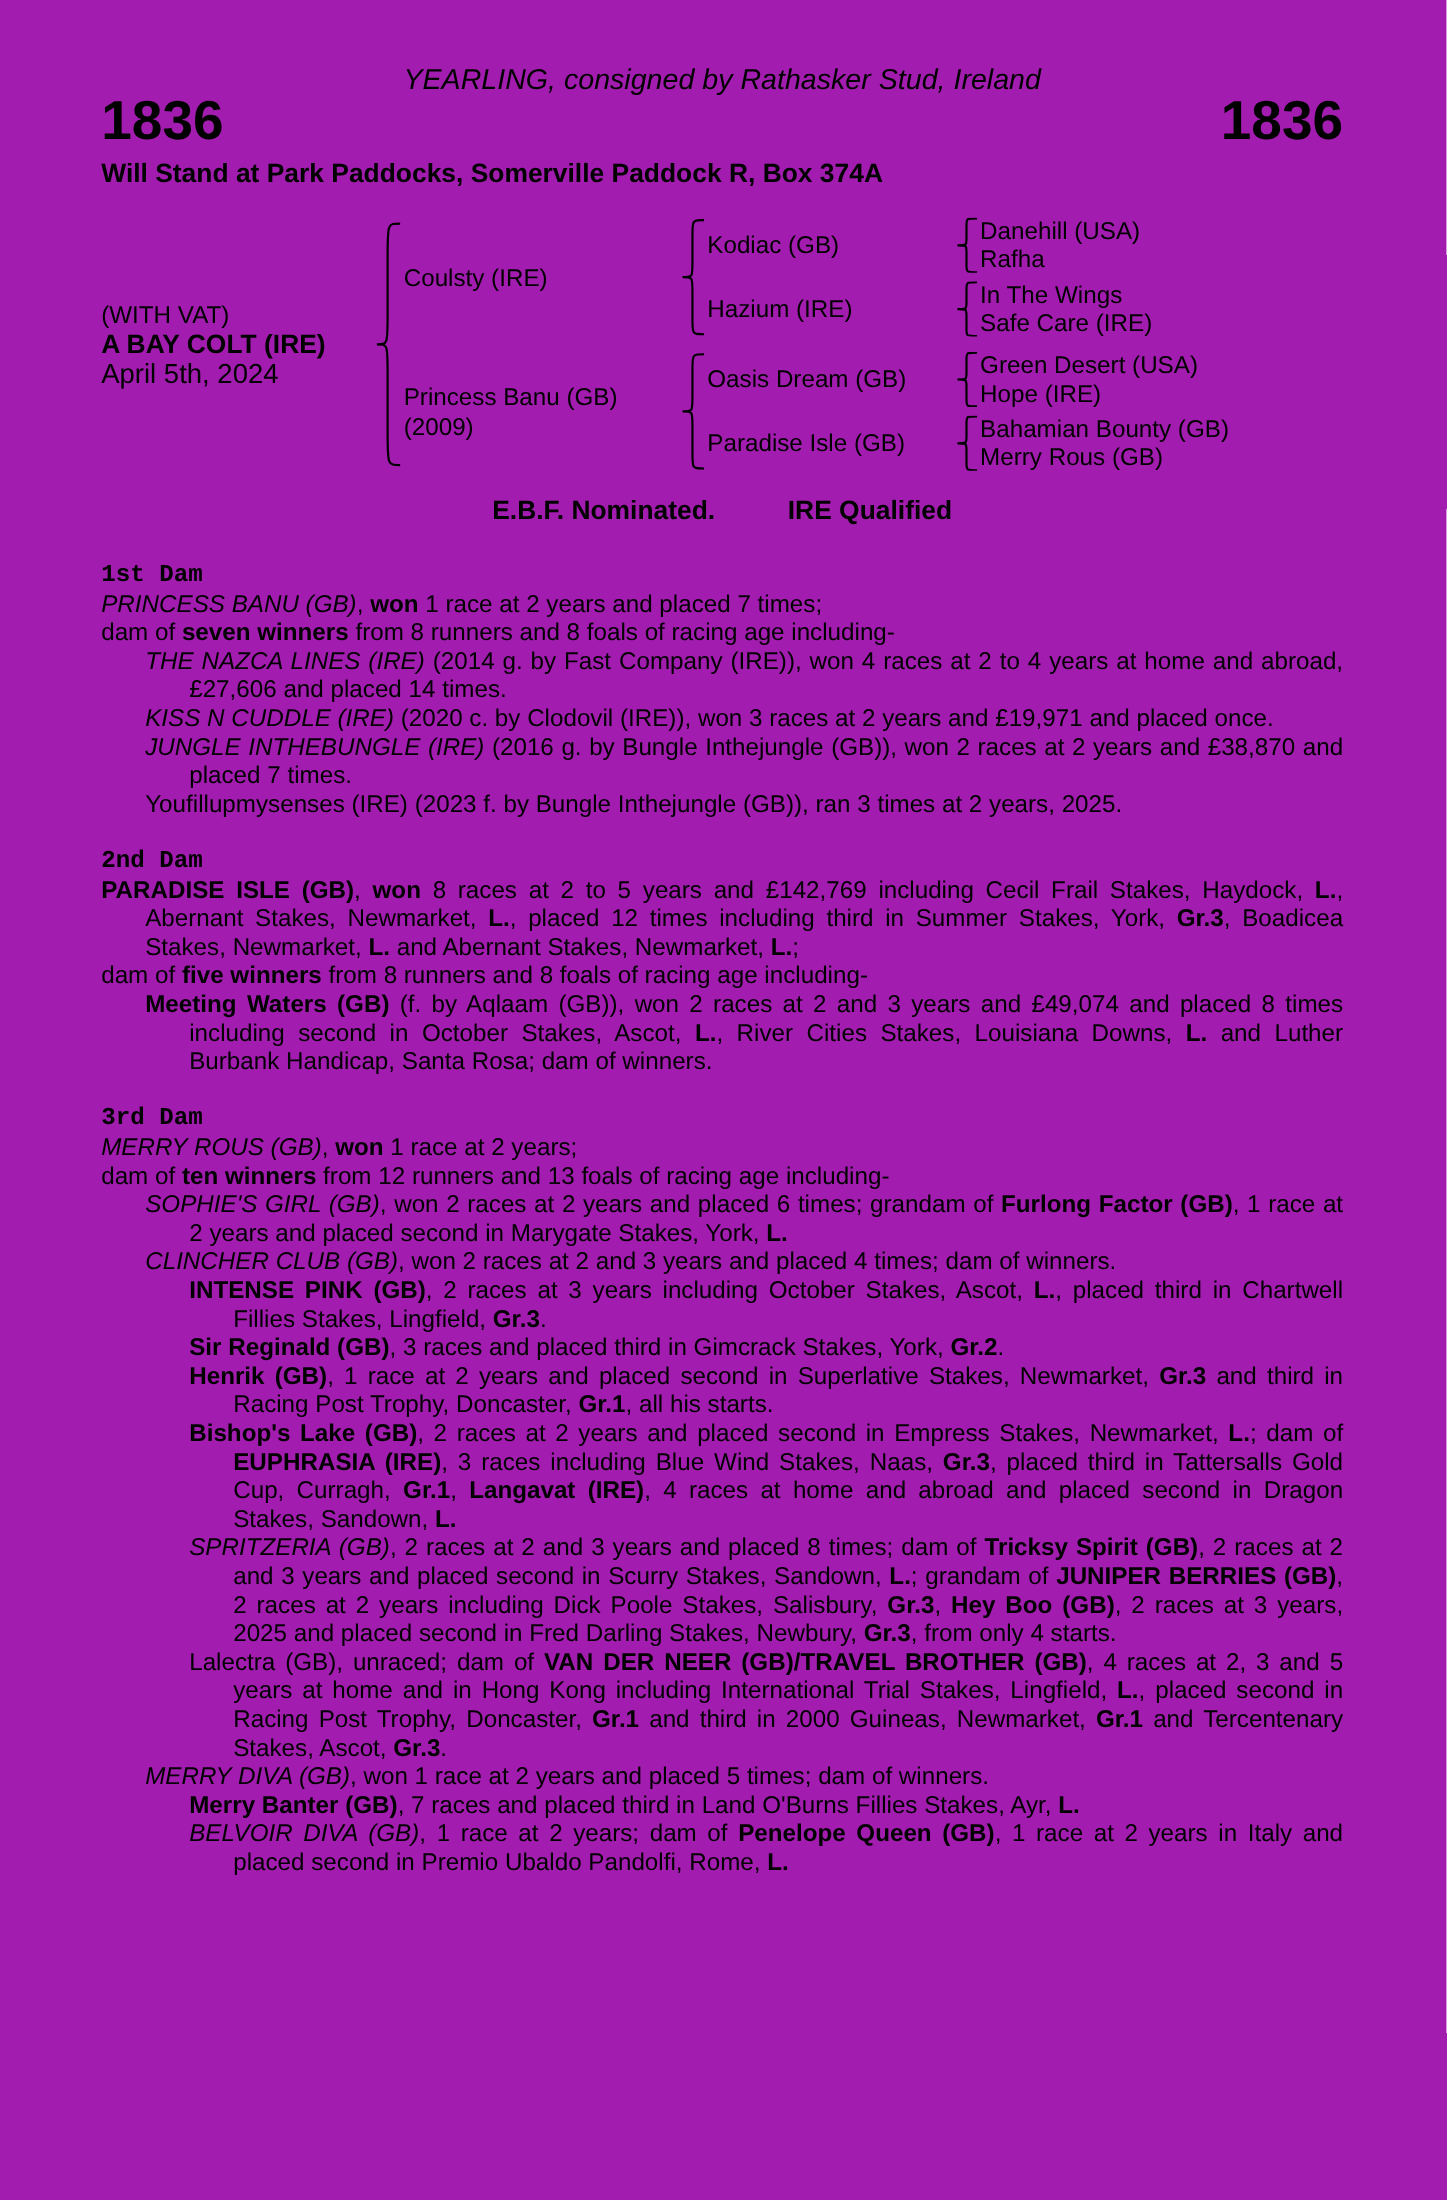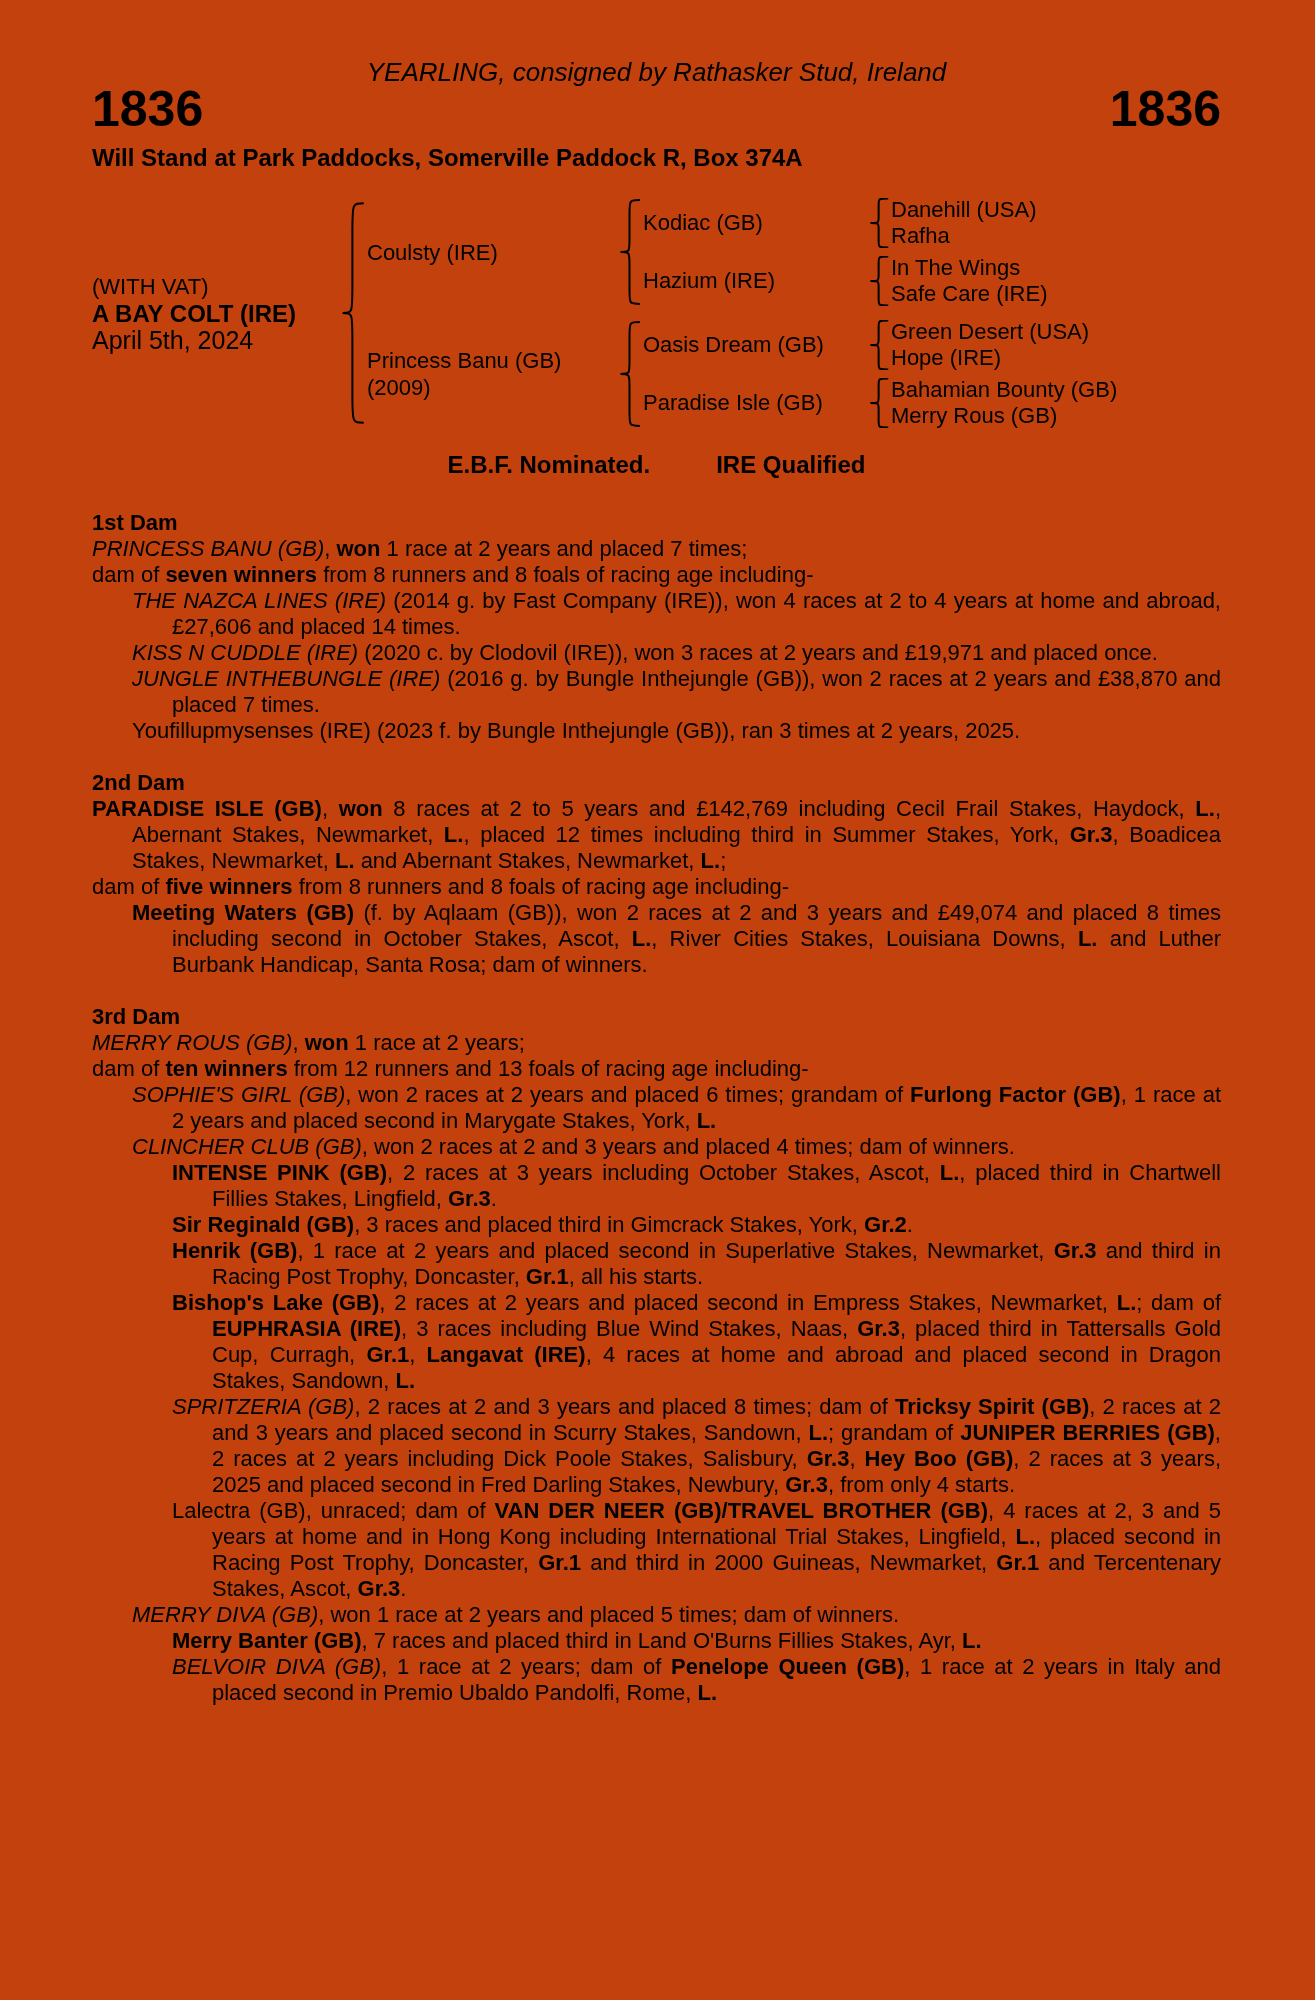--- a/index.html
+++ b/index.html
@@ -1,19 +1,19 @@
 <!DOCTYPE html>
 <html><head>
 <meta charset="utf-8">
 <style>
   html,body{margin:0;padding:0;background:#ffffff;}
   .page{
     position:relative;
     width:1315px;height:2000px;
-    background:#c2410c;color:#000000;
+    background:#a21caf;color:#000000;
     font-family:"Liberation Sans","DejaVu Sans",sans-serif;
     font-size:22px;line-height:26px;
     box-sizing:border-box;
     padding:0 94px 0 92px;
     overflow:hidden;
   }
   .consignor{
     padding-top:58px;text-align:center;
     font-style:italic;font-size:26px;line-height:28px;
   }
@@ -37,21 +37,21 @@
   .g2name{width:226px;line-height:26px;}
   .gen3col{display:flex;flex-direction:column;}
   .gen3col div{line-height:26px;width:330px;white-space:nowrap;}
   
   .noms{
     display:flex;justify-content:center;gap:66px;
     font-weight:bold;font-size:24px;line-height:27px;margin-top:22px;align-items:flex-end;
   }
   
   .sections{margin-top:32px;}
-  .sec-title{font-weight:bold;line-height:26px;}
+  .sec-title{font-weight:bold;line-height:26px;font-family:Liberation Mono, monospace;}
   .para{margin:0;text-align:justify;line-height:26px;}
   .ind0{padding-left:40px;text-indent:-40px;}
   .ind1{padding-left:80px;text-indent:-40px;}
   .ind2{padding-left:120px;text-indent:-40px;}
   .sec-gap{margin-top:26px;}
   .seg-b{font-weight:bold;}
   .seg-i{font-style:italic;}
 </style>
 </head>
 <body>

